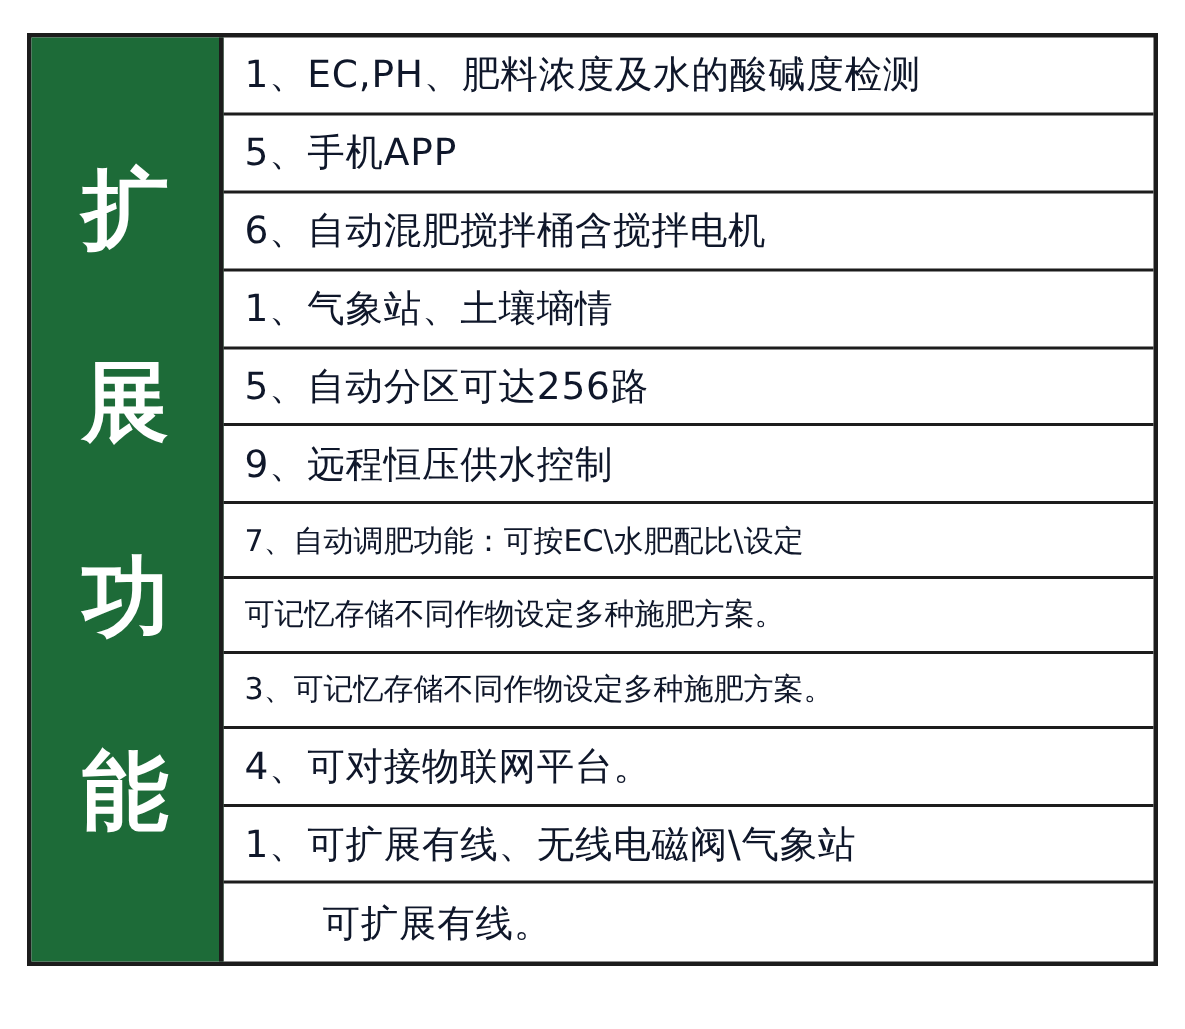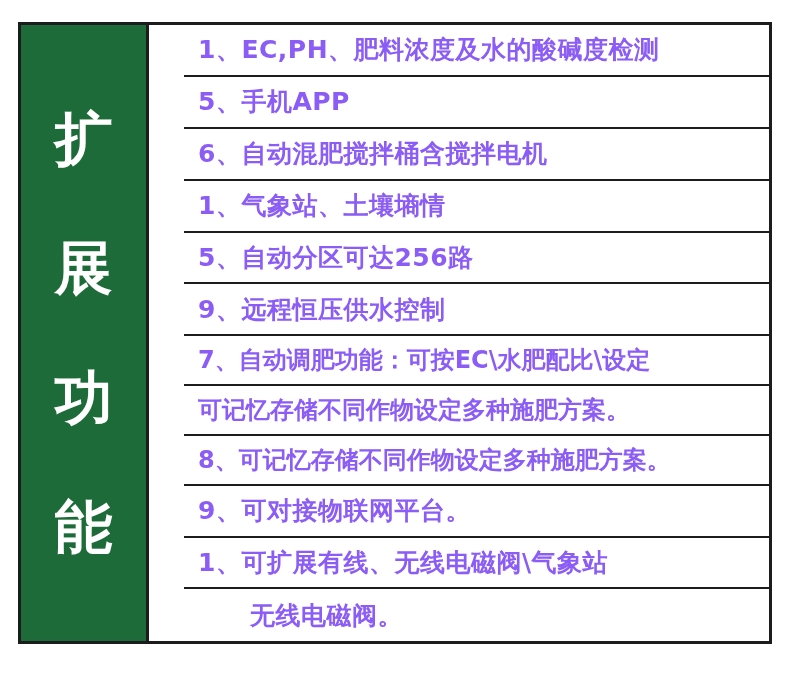--- a/index.html
+++ b/index.html
@@ -57,39 +57,38 @@
     display: flex;
     flex-direction: column;
     box-sizing: border-box;
   }
   .row {
     border-bottom: 2px solid #1c1c1c;
     box-sizing: border-box;
     display: flex;
     align-items: center;
     padding: 0 6px 0 14px;
-    color: #8b5cf6;
+    color: #0f172a;
     font-family: "DejaVu Sans", sans-serif;
-    font-weight: bold;
+    font-weight: normal;
     font-size: 25px;
     letter-spacing: 0.5px;
     white-space: nowrap;
     overflow: hidden;
-    margin-left: 35px;
   }
   .row:last-child {
     border-bottom: none;
   }
   .row.h1 { height: 10.0%; }
   .row.h2 { height: 9.6%; }
   .row-indent {
     padding-left: 66px;
   }
   .row.tight {
-    font-size: 24px;
+    font-size: 20px;
     letter-spacing: 0;
   }
   .bottom-strip {
     position: absolute;
     left: 0;
     bottom: 0;
     width: 790px;
     height: 14px;
     background: #ffffff;
   }
@@ -109,21 +108,21 @@
 
     <div class="rows">
       <div class="row h1">1、EC,PH、肥料浓度及水的酸碱度检测</div>
       <div class="row h1">5、手机APP</div>
       <div class="row h1">6、自动混肥搅拌桶含搅拌电机</div>
       <div class="row h1">1、气象站、土壤墒情</div>
       <div class="row h1">5、自动分区可达256路</div>
       <div class="row h1">9、远程恒压供水控制</div>
       <div class="row h2 tight">7、自动调肥功能：可按EC\水肥配比\设定</div>
       <div class="row h2 tight">可记忆存储不同作物设定多种施肥方案。</div>
-      <div class="row h2 tight">8、可记忆存储不同作物设定多种施肥方案。</div>
-      <div class="row h1">9、可对接物联网平台。</div>
+      <div class="row h2 tight">3、可记忆存储不同作物设定多种施肥方案。</div>
+      <div class="row h1">4、可对接物联网平台。</div>
       <div class="row h1">1、可扩展有线、无线电磁阀\气象站</div>
-      <div class="row h1 row-indent">无线电磁阀。</div>
+      <div class="row h1 row-indent">可扩展有线。</div>
     </div>
 
   </div>
   <div class="bottom-strip"></div>
 </div>
 
 </body></html>

